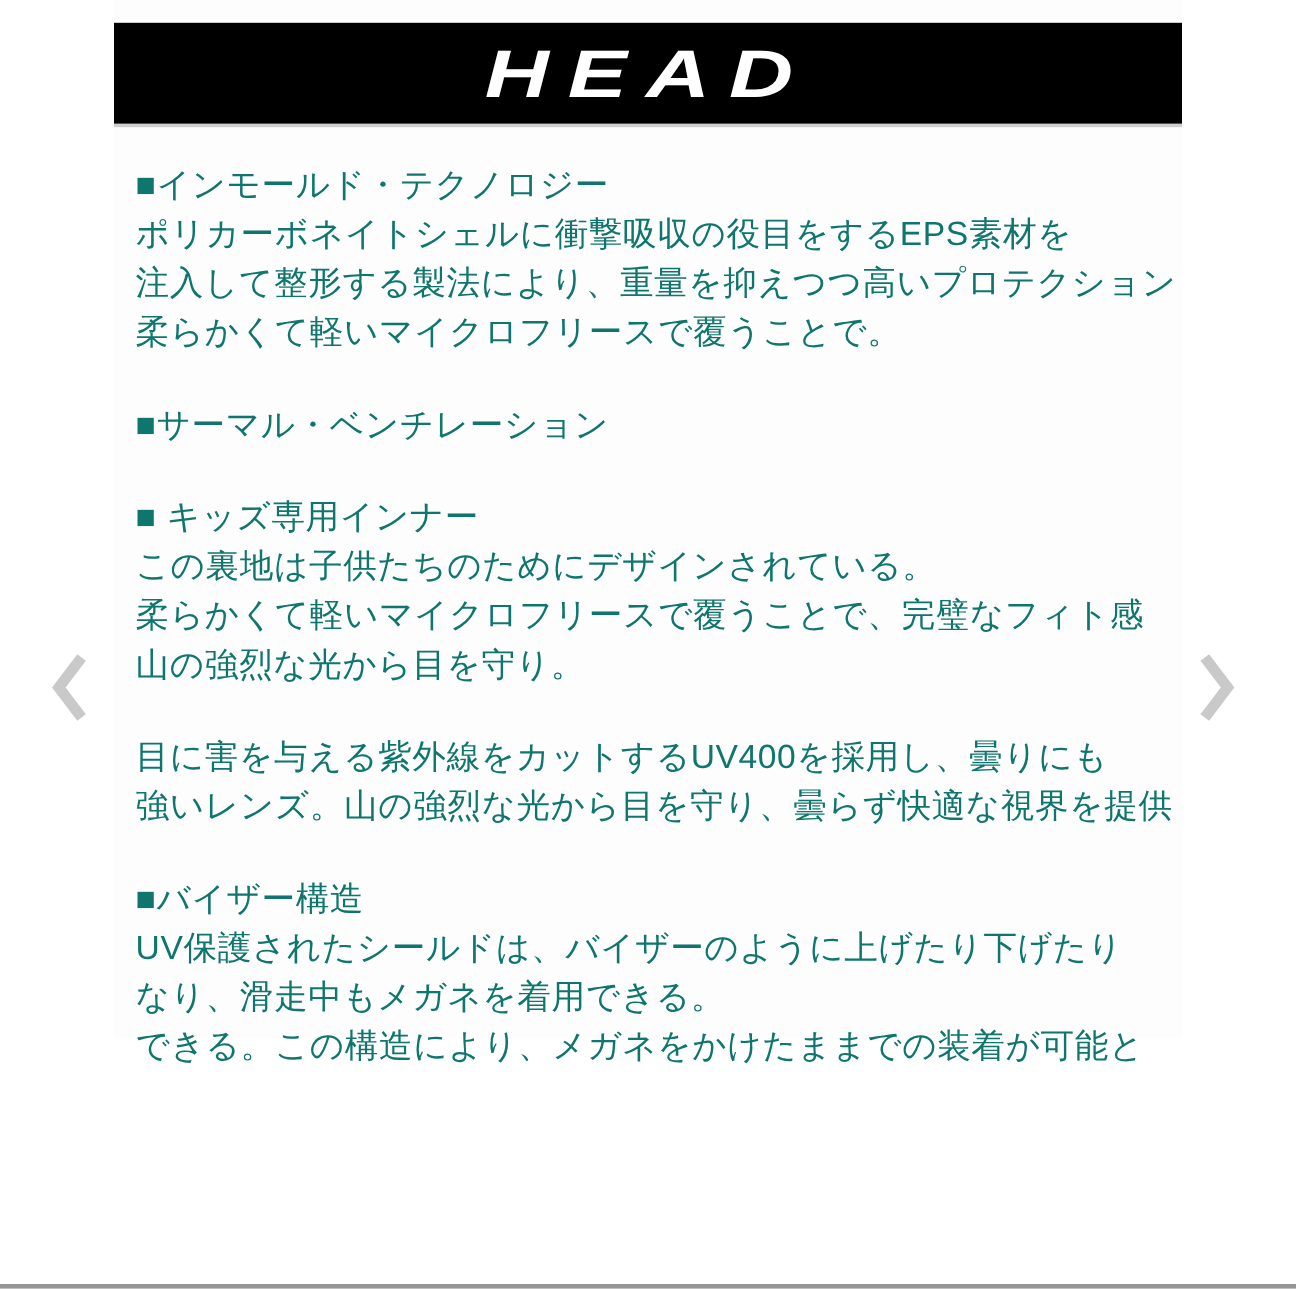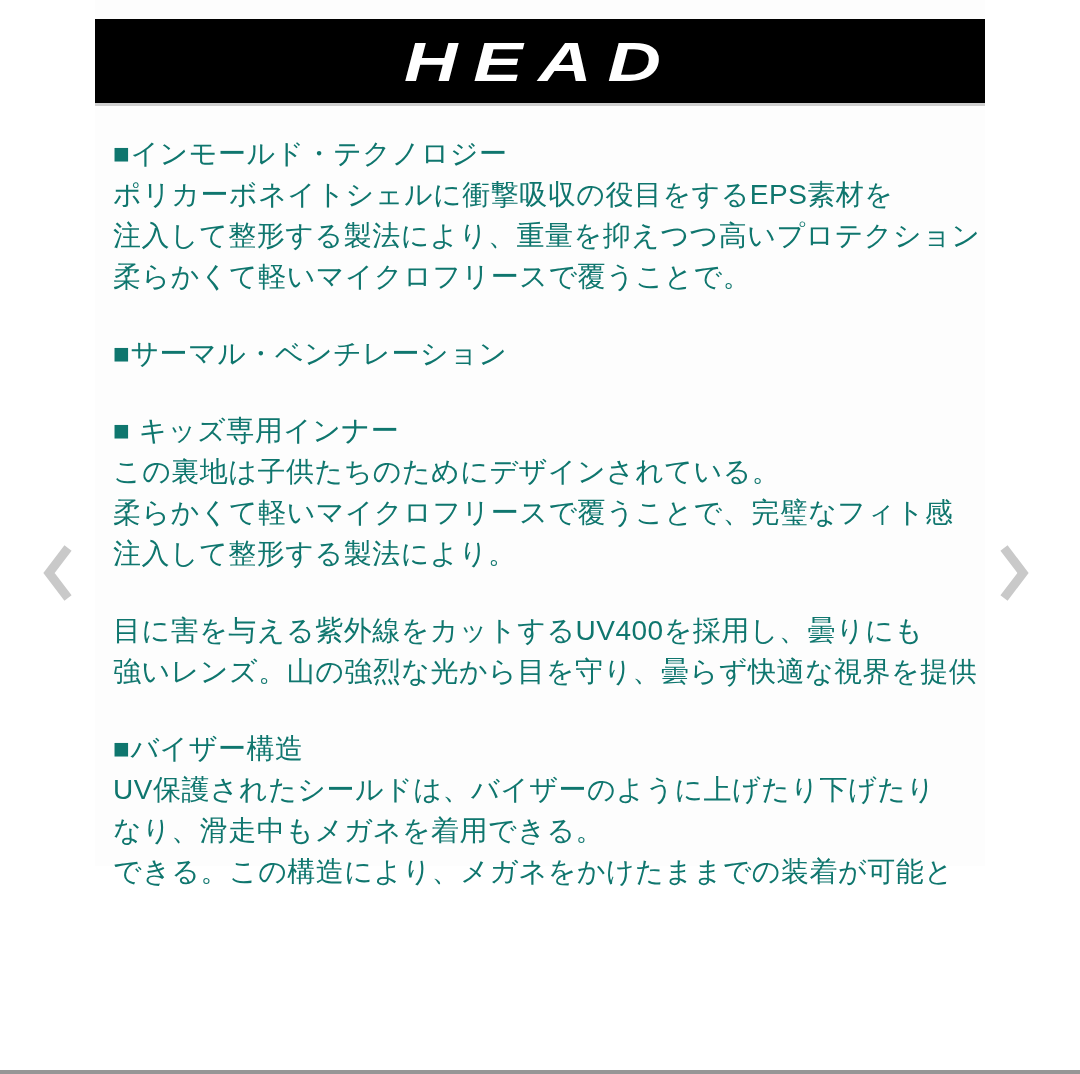--- a/index.html
+++ b/index.html
@@ -96,21 +96,21 @@
     </div>
 
     <div class="section">
       <div class="heading">■サーマル・ベンチレーション</div>
     </div>
 
     <div class="section">
       <div class="heading">■ キッズ専用インナー</div>
       <div class="line">この裏地は子供たちのためにデザインされている。</div>
       <div class="line">柔らかくて軽いマイクロフリースで覆うことで、完璧なフィト感</div>
-      <div class="line">注入して整形する製法により。</div>
+      <div class="line">山の強烈な光から目を守り。</div>
     </div>
 
     <div class="section">
       <div class="line">目に害を与える紫外線をカットするUV400を採用し、曇りにも</div>
       <div class="line">強いレンズ。山の強烈な光から目を守り、曇らず快適な視界を提供</div>
     </div>
 
     <div class="section">
       <div class="heading">■バイザー構造</div>
       <div class="line">UV保護されたシールドは、バイザーのように上げたり下げたり</div>

